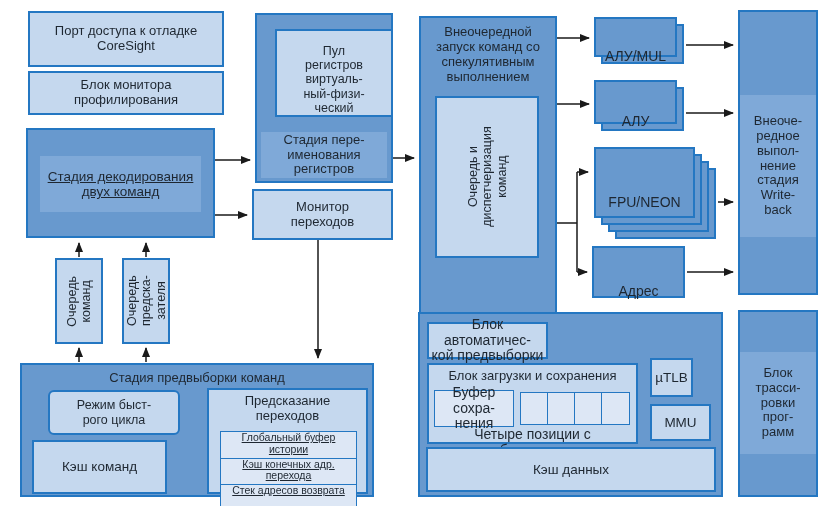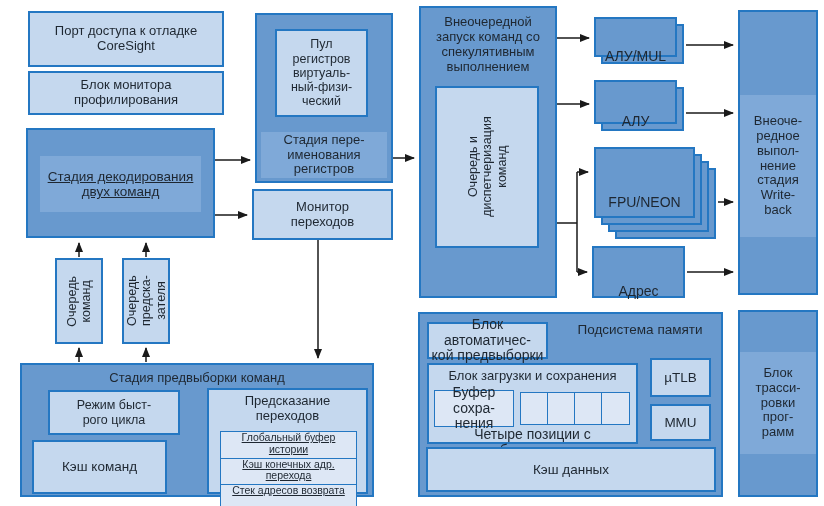--- a/index.html
+++ b/index.html
@@ -47,21 +47,21 @@
   </div>
 
   <div class="box med" style="left:26px;top:128px;width:189px;height:110px;">
     <div class="abs medl cc" style="left:12px;top:26px;width:161px;height:56px;text-decoration:underline;">
       <span class="lbl f135">Стадия декодирования
 двух команд</span>
     </div>
   </div>
 
   <div class="box med" style="left:255px;top:13px;width:138px;height:170px;">
-    <div class="abs box light cc" style="left:18px;top:14px;width:93px;height:88px;">
+    <div class="abs box light cc" style="left:18px;top:14px;width:118px;height:88px;align-items:flex-end;">
       <span class="lbl">Пул
 регистров
 виртуаль-
 ный-физи-
 ческий</span>
     </div>
     <div class="abs medl cc" style="left:4px;top:117px;width:126px;height:46px;">
       <span class="lbl f13">Стадия пере-
 именования
 регистров</span>
@@ -81,21 +81,21 @@
   <div class="box light" style="left:122px;top:258px;width:48px;height:86px;">
     <div class="vwrap">
       <span class="vtext">Очередь
 предска-
 зателя</span>
     </div>
   </div>
 
   <div class="box med" style="left:20px;top:363px;width:354px;height:134px;padding-left:40px;">
     <span class="title f13" style="top:5px;">Стадия предвыборки команд</span>
-    <div class="abs box light cc" style="left:26px;top:25px;width:132px;height:45px;">
+    <div class="abs box light cc" style="left:26px;top:25px;width:132px;height:45px;border-radius:6px;">
       <span class="lbl">Режим быст-
 рого цикла</span>
     </div>
     <div class="abs box light cc" style="left:10px;top:75px;width:135px;height:54px;">
       <span class="lbl f135">Кэш команд</span>
     </div>
     <div class="abs box light" style="left:185px;top:23px;width:161px;height:106px;">
       <span class="title f13" style="top:3px;">Предсказание
 переходов</span>
       <div class="abs" style="left:11px;top:41px;width:137px;">
@@ -105,21 +105,21 @@
         <div class="row">
           <span class="lbl f105">Кэш конечных адр. перехода</span>
         </div>
         <div class="row">
           <span class="lbl f105">Стек адресов возврата</span>
         </div>
       </div>
     </div>
   </div>
 
-  <div class="box med" style="left:419px;top:6px;width:138px;height:292px;">
+  <div class="box med" style="left:419px;top:16px;width:138px;height:340px;">
     <span class="title f13" style="top:6px;">Внеочередной
 запуск команд со
 спекулятивным
 выполнением</span>
     <div class="abs box light" style="left:14px;top:78px;width:104px;height:162px;">
       <div class="vwrap">
         <span class="vtext">Очередь и
 диспетчеризация
 команд</span>
       </div>
@@ -163,40 +163,39 @@
     <div class="abs medl cc" style="left:0;right:0;top:40px;height:102px;">
       <span class="lbl f13">Блок
 трасси-
 ровки
 прог-
 рамм</span>
     </div>
   </div>
 
   <div class="box med" style="left:418px;top:312px;width:305px;height:185px;">
-    <span class="abs f135" style="left:142px;top:8px;width:156px;text-align:center;">Подсистема памяти</span>
     <div class="abs box light cc" style="left:7px;top:8px;width:121px;height:37px;">
       <span class="lbl f11">Блок автоматичес-
 кой предвыборки</span>
     </div>
     <div class="abs box light" style="left:7px;top:49px;width:211px;height:81px;">
       <span class="title f13" style="top:3px;">Блок загрузки и сохранения</span>
       <div class="abs box lighter cc" style="left:5px;top:25px;width:80px;height:37px;border-width:1.5px;">
         <span class="lbl f10">Буфер сохра-
 нения</span>
       </div>
       <div class="abs slotbar" style="left:91px;top:27px;width:110px;height:33px;">
         <div class="slot"></div>
         <div class="slot"></div>
         <div class="slot"></div>
         <div class="slot"></div>
       </div>
       <span class="title f11" style="top:61px;">Четыре позиции с пробрасыванием</span>
     </div>
-    <div class="abs box light cc" style="left:230px;top:44px;width:61px;height:39px;">
+    <div class="abs box light cc" style="left:230px;top:44px;width:43px;height:39px;">
       <span class="lbl f135">µTLB</span>
     </div>
     <div class="abs box light cc" style="left:230px;top:90px;width:61px;height:37px;">
       <span class="lbl f135">MMU</span>
     </div>
     <div class="abs box light cc" style="left:6px;top:133px;width:290px;height:45px;">
       <span class="lbl f135">Кэш данных</span>
     </div>
   </div>
 

